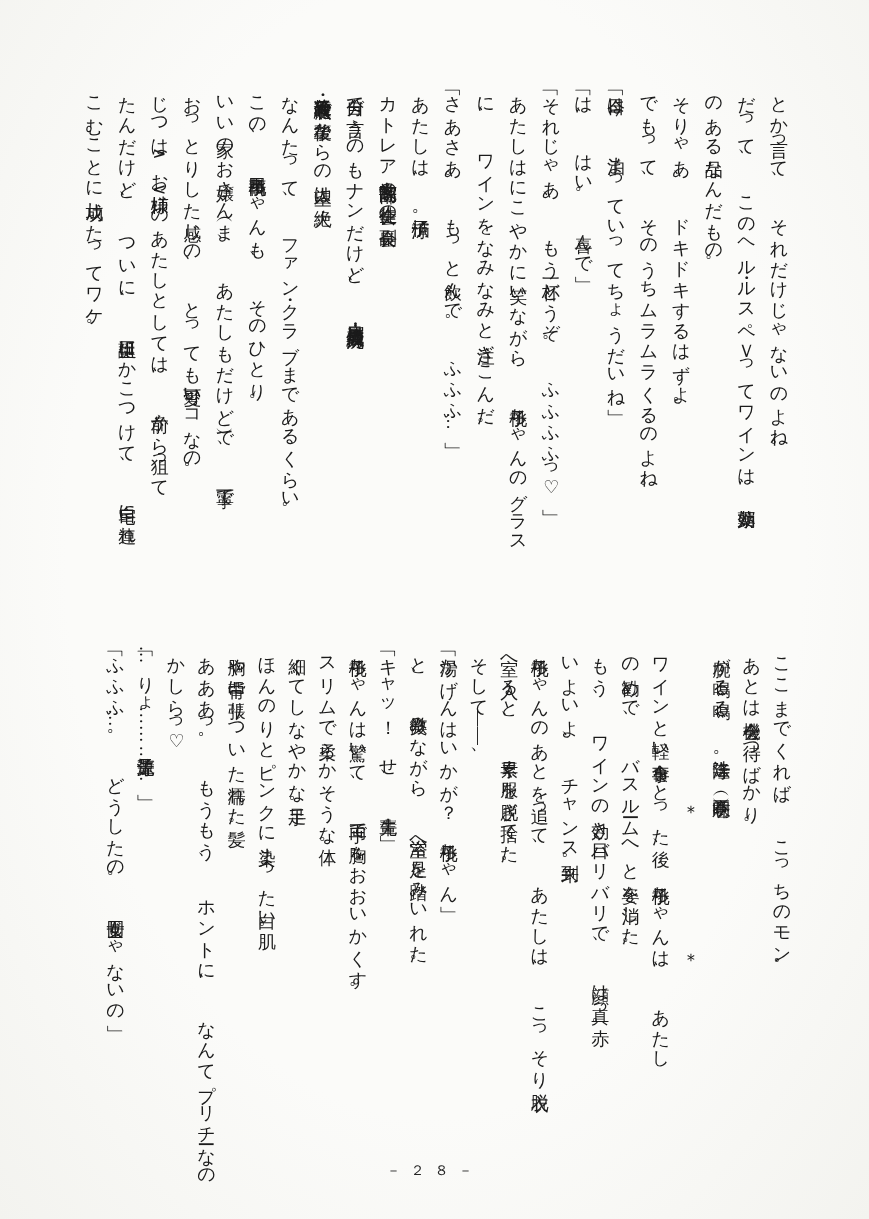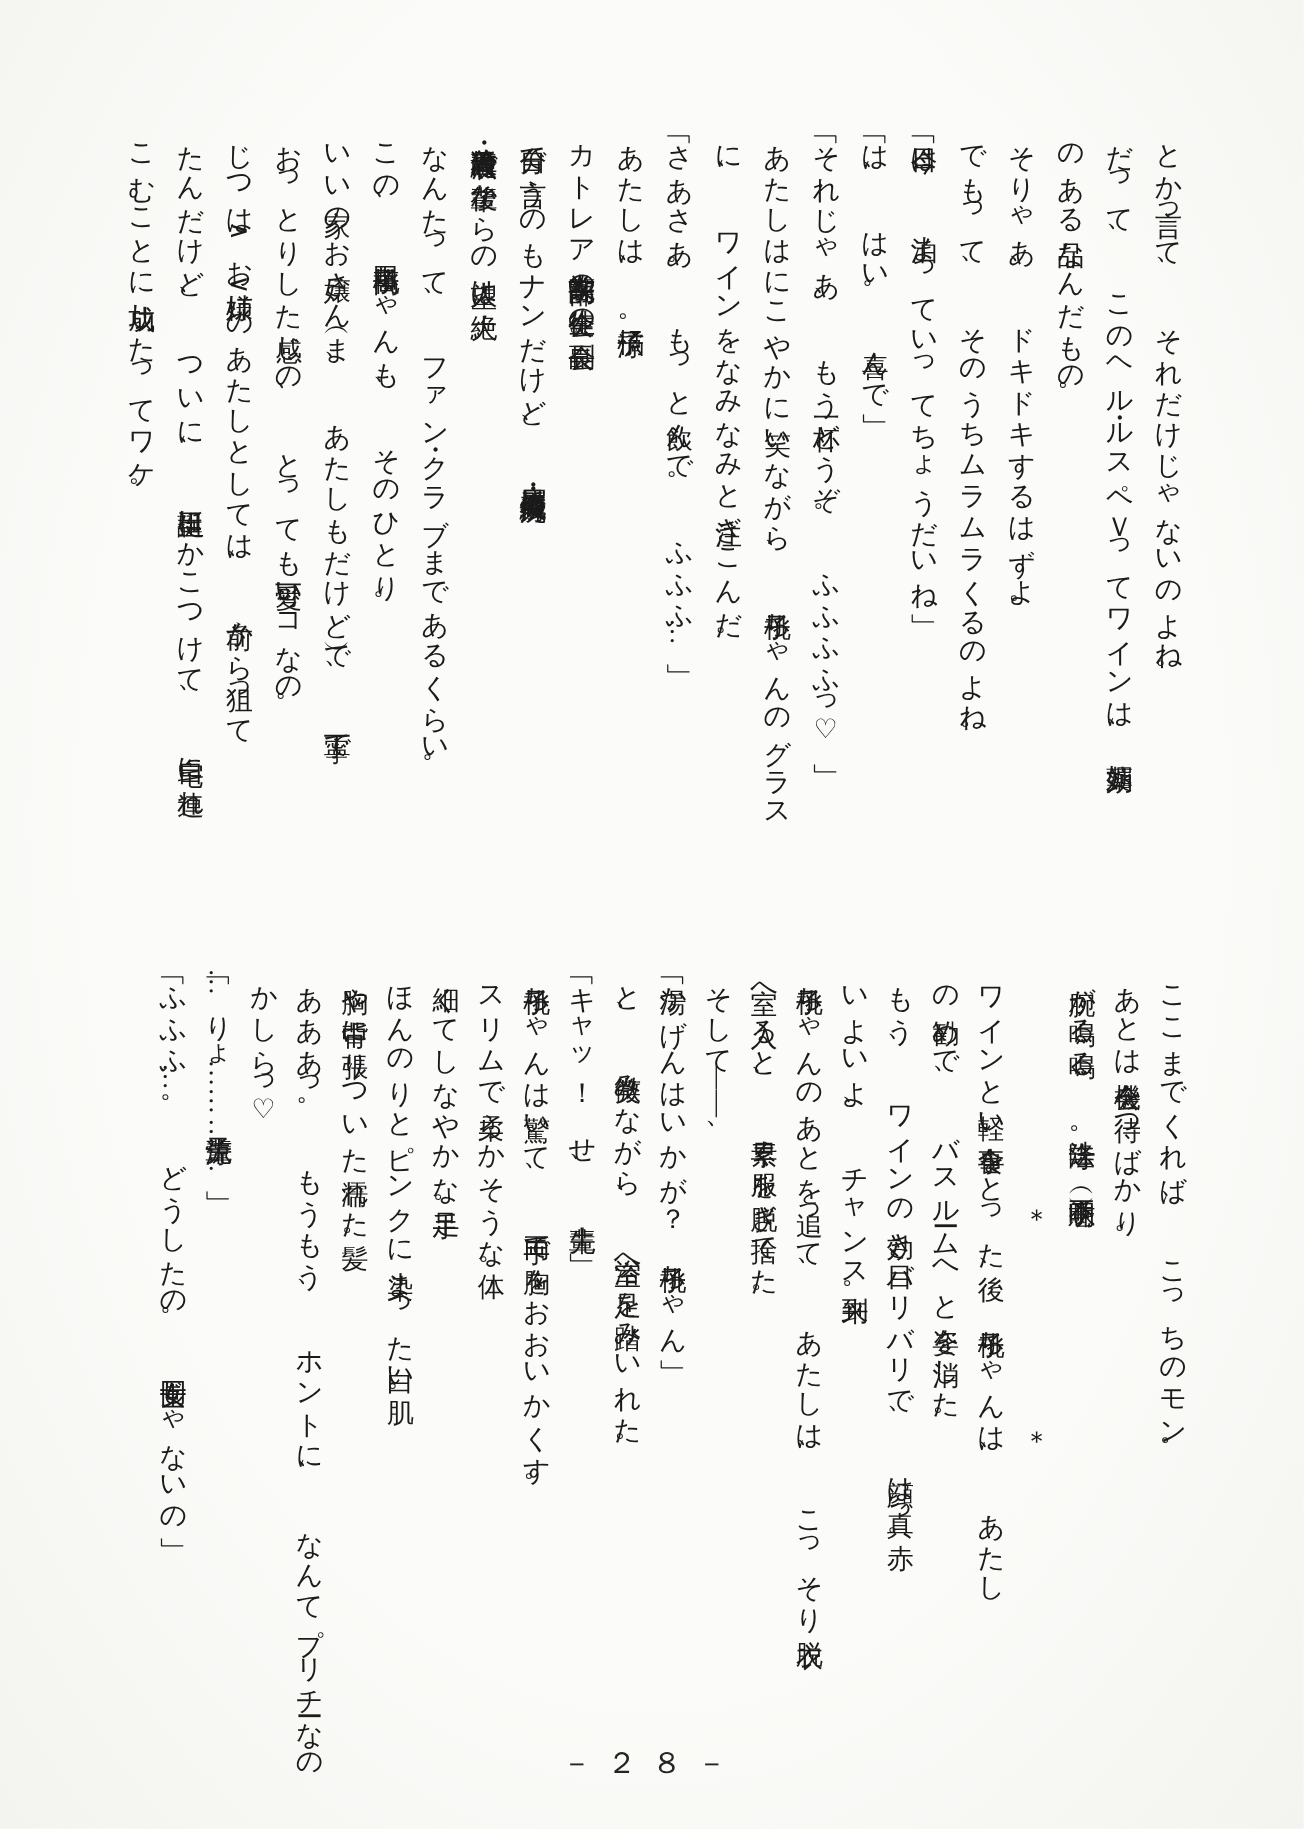--- a/index.html
+++ b/index.html
@@ -45,21 +45,21 @@
     right: 72px;
     height: 510px;
   }
   #bottom-block p { line-height: 30.3px; }
   .footer {
     position: absolute;
     top: 1162px;
     left: 0;
     width: 100%;
     text-align: center;
-    font-size: 20px;
+    font-size: 14px;
     letter-spacing: 10px;
     color: #242424;
     font-family: Liberation Mono, monospace;
   }
 </style>
 </head>
 <body>
 
 <div class="scan-page"></div>
 

